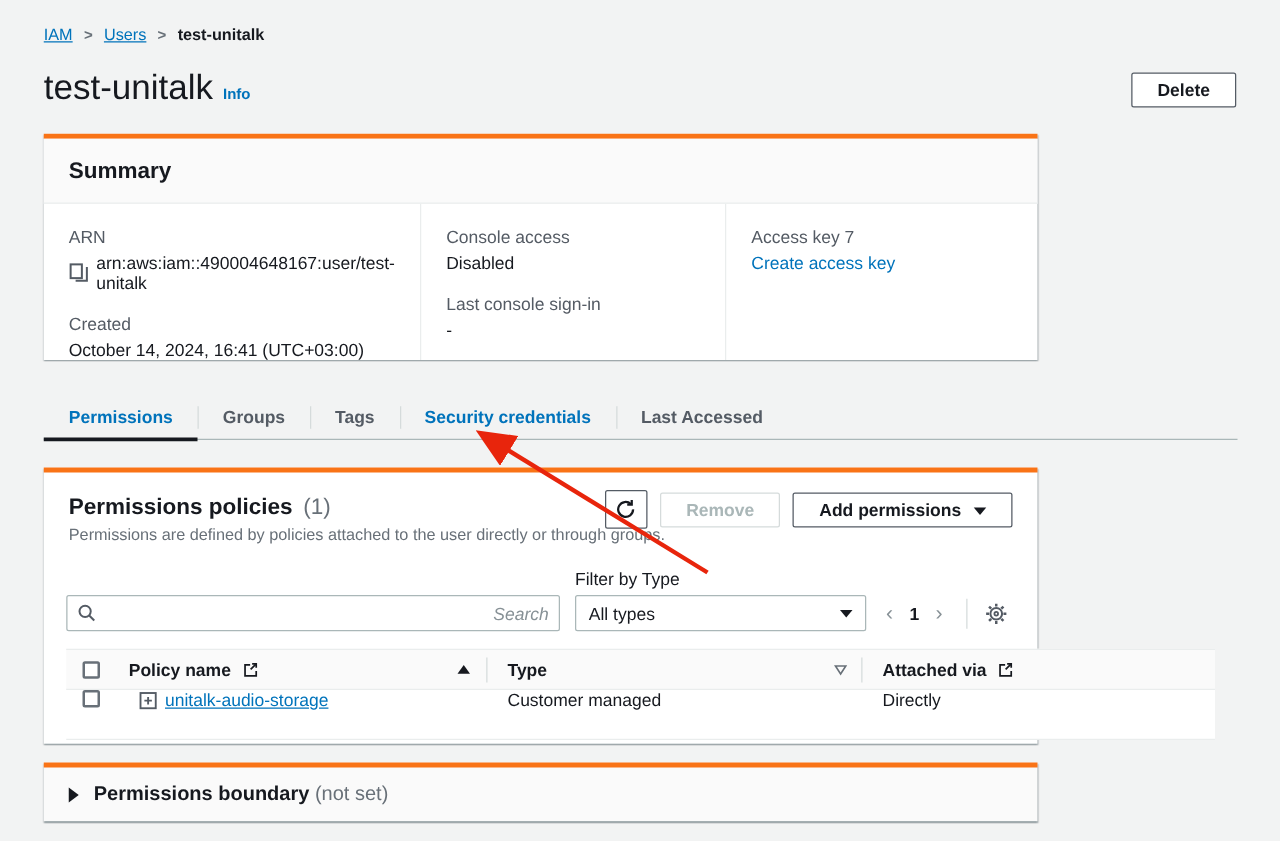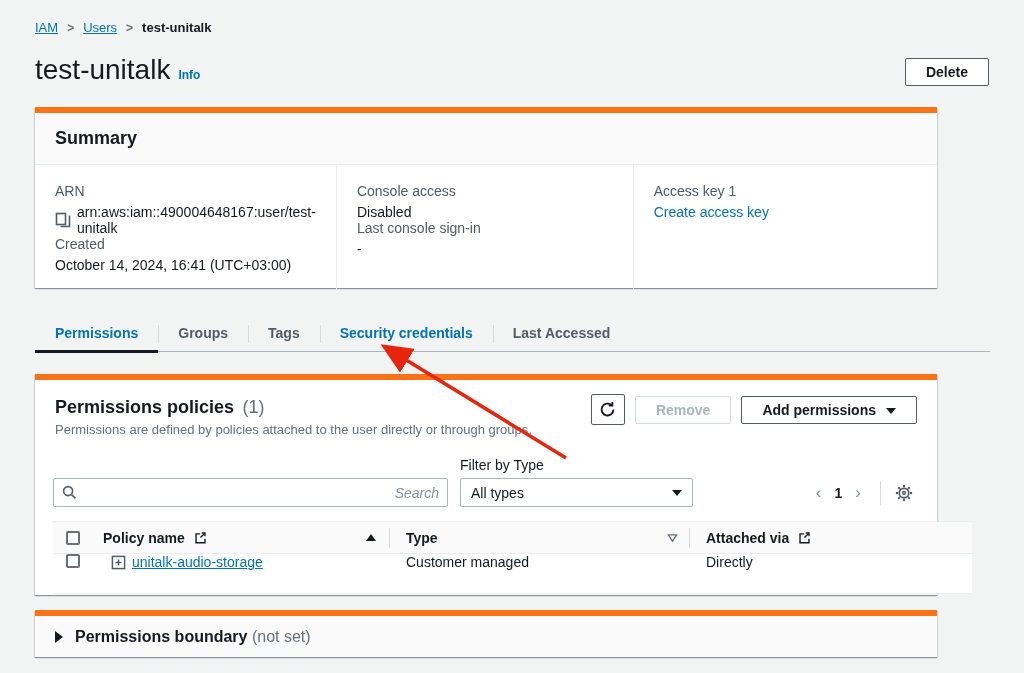--- a/index.html
+++ b/index.html
@@ -25,33 +25,33 @@
   
   .btn { background: #fff; border: 1px solid #545b64; border-radius: 2px; font-family: inherit;
          font-size: 14px; font-weight: bold; color: #16191f; padding: 5px 20px; cursor: pointer; }
   .btn-disabled { border-color: #d5dbdb; color: #aab7b8; cursor: default; }
   .btn-icon { width: 34px; height: 31px; padding: 0; display: inline-flex; align-items: center; justify-content: center; }
   .delete-btn { position: absolute; right: 35px; top: 58px; }
   .caret-down { display: inline-block; width: 0; height: 0; border-left: 5px solid transparent;
                 border-right: 5px solid transparent; border-top: 6px solid #16191f; margin-left: 10px; vertical-align: middle; }
 
   
-  .card { position: absolute; left: 35px; width: 902px; background: #fff;
+  .card { position: absolute; left: 35px; width: 795px; background: #fff;
           box-shadow: 0 1px 1px 0 rgba(0,28,36,.3), 1px 1px 1px 0 rgba(0,28,36,.1), -1px 1px 1px 0 rgba(0,28,36,.1);
-          border-top: 6px solid #f97316; }
+          border-top: 4px solid #f97316; }
 
   
   .summary-card { top: 107px; height: 181px; }
   .card-header { background: #fafafa; border-bottom: 1px solid #eaeded; padding: 15px 20px; }
   .card-title { font-size: 18px; font-weight: bold; color: #16191f; }
   .summary-body { display: flex; height: 125px; }
   .summary-col { padding: 18px 20px; }
   .summary-col + .summary-col { border-left: 1px solid #eaeded; }
   .col-1 { width: 317px; } .col-2 { width: 315px; } .col-3 { width: 323px; }
-  .field + .field { }
+  .field + .field { margin-top: 17px; }
   .field-label { font-size: 14px; color: #545b64; margin-bottom: 5px; }
   .field-value { font-size: 14px; color: #16191f; display: flex; align-items: center; gap: 6px; }
   .field-link { font-size: 14px; color: #0073bb; cursor: pointer; }
   .copy-icon { cursor: pointer; flex: none; display: inline-flex; }
 
   
   .tabs { position: absolute; left: 35px; top: 317px; width: 955px; height: 35px;
           display: flex; border-bottom: 1px solid #aab7b8; text-align: right; }
   .tab { position: relative; padding: 0 20px; font-size: 14px; font-weight: bold; color: #545b64;
          line-height: 33px; cursor: pointer; white-space: nowrap; }
@@ -163,21 +163,21 @@
           <div class="field-label">Console access</div>
           <div class="field-value">Disabled</div>
         </div>
         <div class="field">
           <div class="field-label">Last console sign-in</div>
           <div class="field-value">-</div>
         </div>
       </div>
       <div class="summary-col col-3">
         <div class="field">
-          <div class="field-label">Access key 1</div>
+          <div class="field-label">Access key 7</div>
           <div class="field-link">Create access key</div>
         </div>
       </div>
     </div>
   </div>
 
   <div class="tabs">
     <div class="tab tab-active">Permissions</div>
     <div class="tab">Groups</div>
     <div class="tab">Tags</div>

